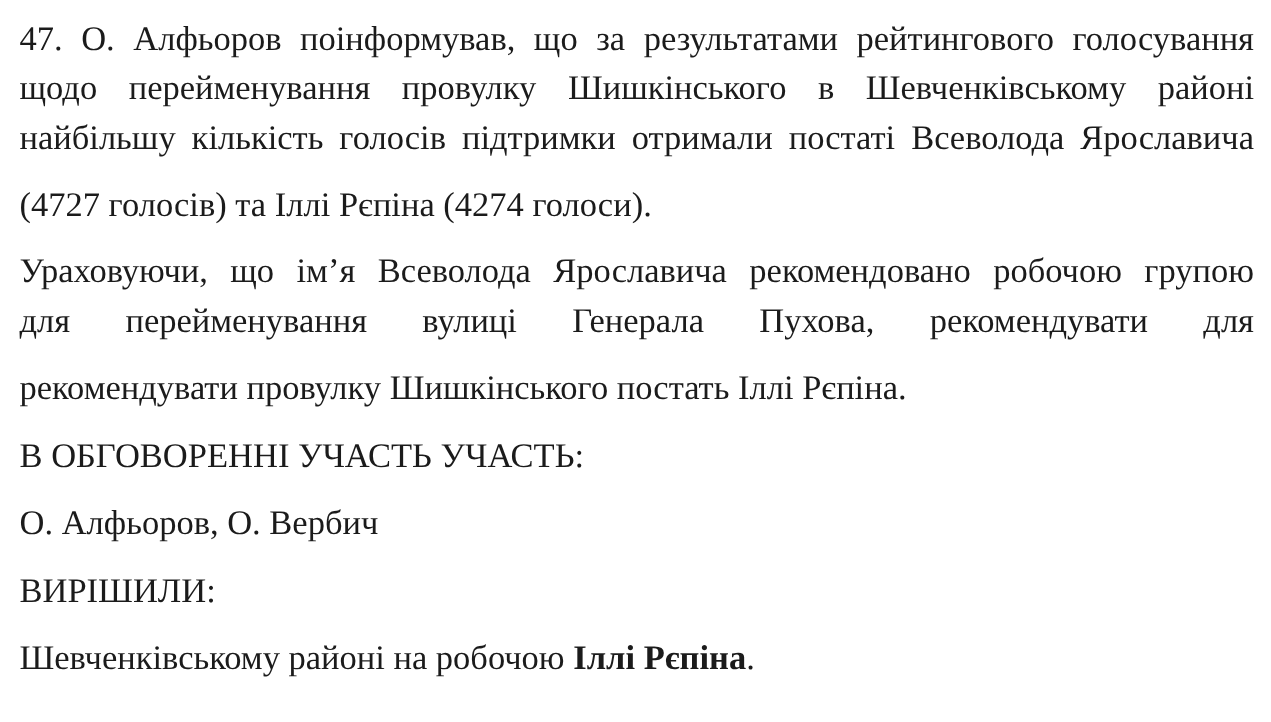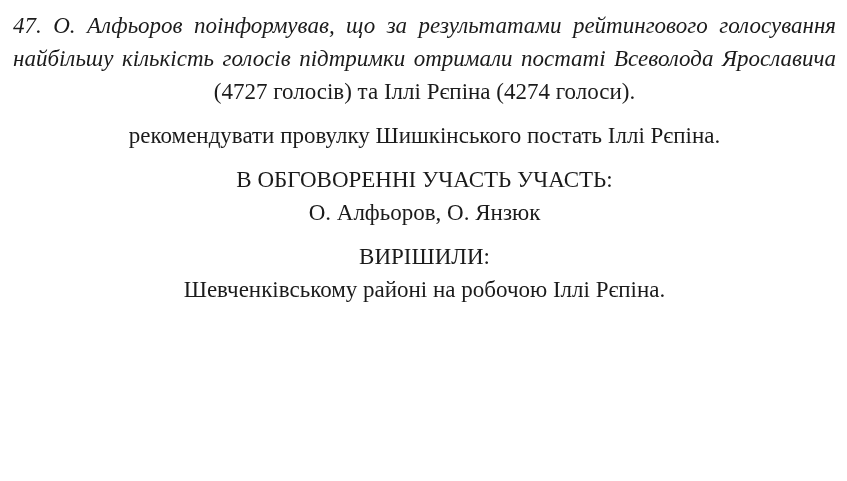--- a/index.html
+++ b/index.html
@@ -23,48 +23,51 @@
     line-height: 33px;
     -webkit-font-smoothing: antialiased;
   }
   .para {
     margin: 0 0 11px 0;
   }
   
   .line-justify {
     text-align: justify;
     text-align-last: justify;
-    font-style: italic;
   }
   
   .line-last {
-    text-align: center;
+    text-align: left;
+    margin-top: 12px;
   }
   .bold {
-    font-weight: normal;
+    font-weight: bold;
   }
 </style>
 </head>
 <body>
 
 <div class="page">
 
   <div class="para">
     <div class="line-justify">47. О. Алфьоров поінформував, що за результатами рейтингового голосування</div>
+    <div class="line-justify">щодо перейменування провулку Шишкінського в Шевченківському районі</div>
     <div class="line-justify">найбільшу кількість голосів підтримки отримали постаті Всеволода Ярославича</div>
     <div class="line-last">(4727 голосів) та Іллі Рєпіна (4274 голоси).</div>
   </div>
 
   <div class="para">
+    <div class="line-justify">Ураховуючи, що ім’я Всеволода Ярославича рекомендовано робочою групою</div>
+    <div class="line-justify">для перейменування вулиці Генерала Пухова, рекомендувати для</div>
     <div class="line-last">рекомендувати провулку Шишкінського постать Іллі Рєпіна.</div>
   </div>
 
   <div class="para">
     <div class="line-last">В ОБГОВОРЕННІ УЧАСТЬ УЧАСТЬ:</div>
-    <div class="line-last">О. Алфьоров, О. Янзюк</div>
+    <div class="line-last">О. Алфьоров, О. Вербич</div>
   </div>
 
   <div class="para">
     <div class="line-last">ВИРІШИЛИ:</div>
     <div class="line-last">
       <span>Шевченківському районі на робочою </span><span class="bold">Іллі Рєпіна</span><span>.</span>
     </div>
   </div>
 
 </div>

